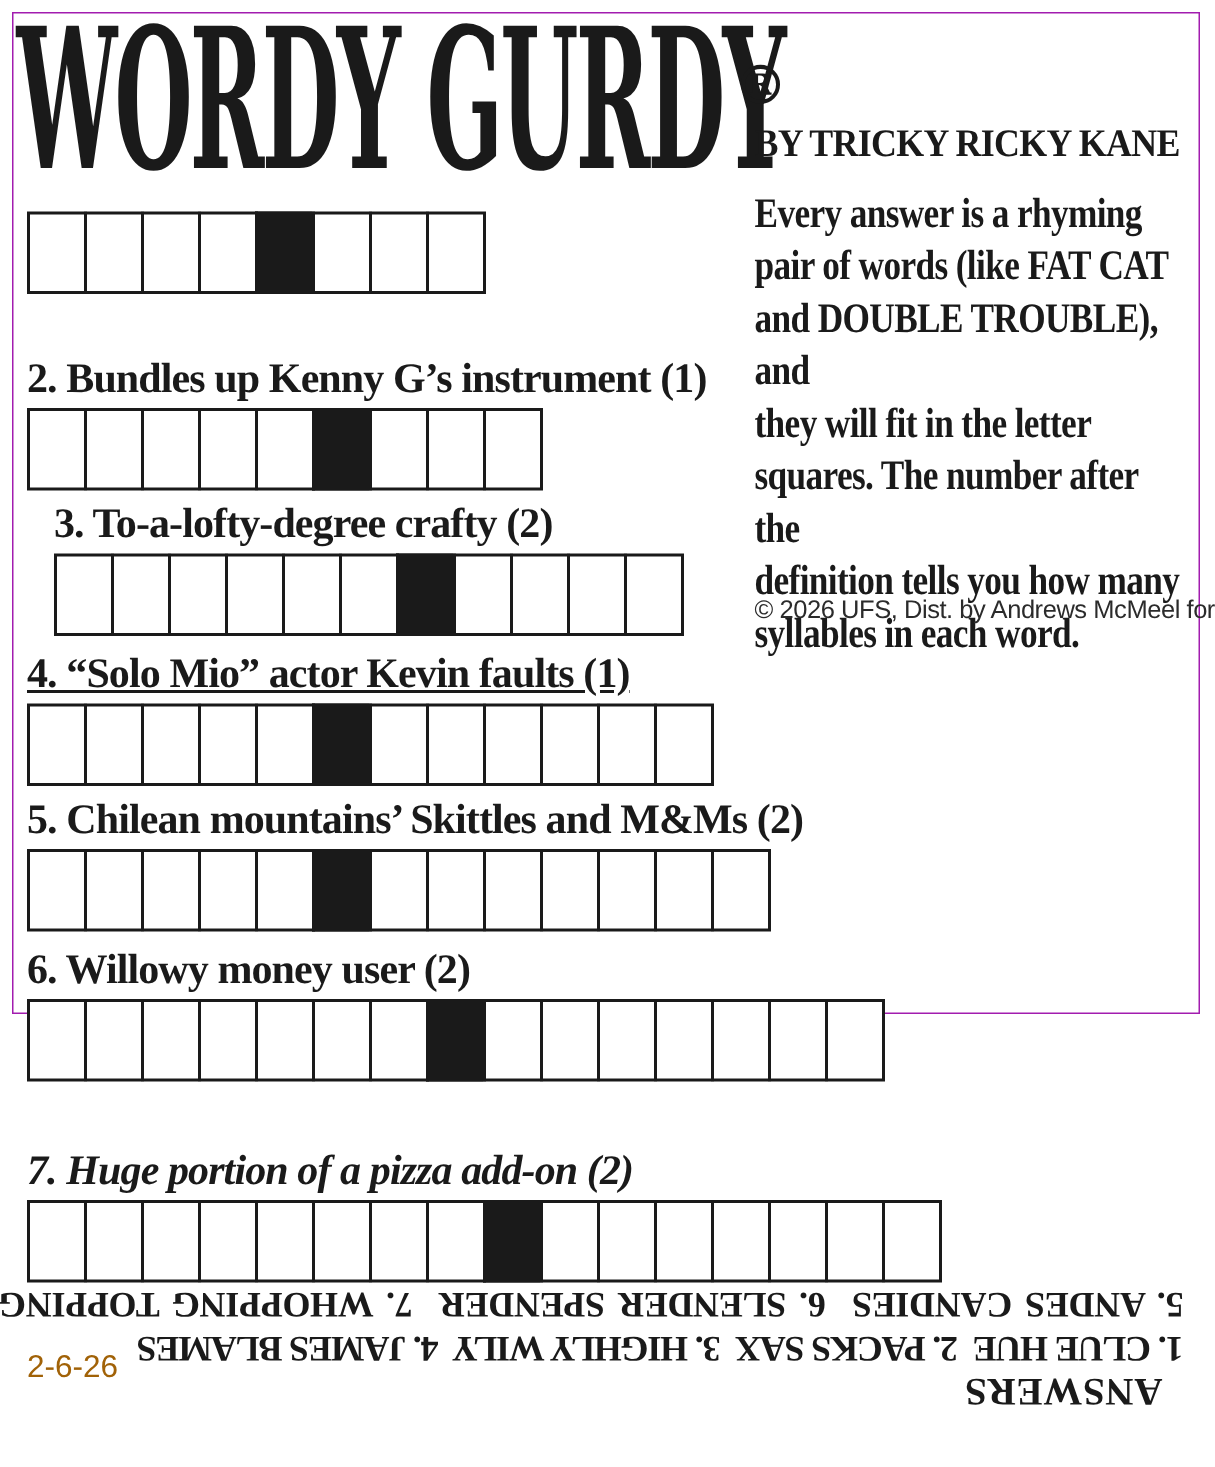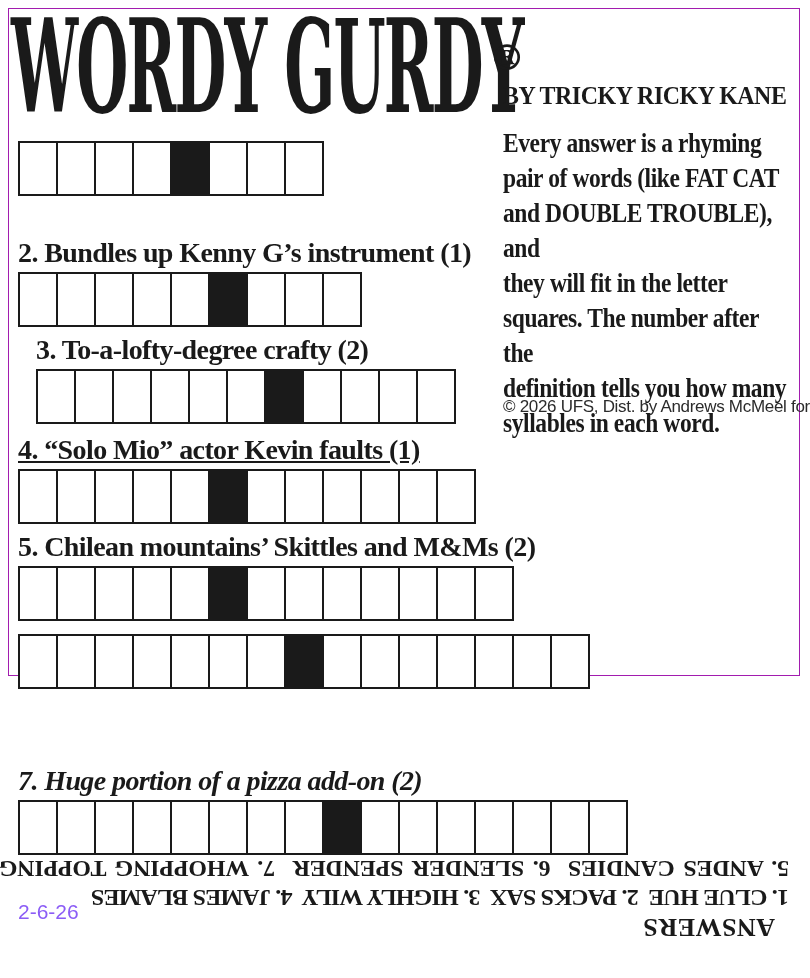--- a/index.html
+++ b/index.html
@@ -146,21 +146,21 @@
     white-space: pre;
   }
   .answers-line.first { letter-spacing: -0.8px; }
   .answers-line.second { word-spacing: 3px; letter-spacing: -0.2px; }
   .date-code {
     position: absolute;
     left: 9px;
     top: 891px;
     font-family: "Liberation Sans", sans-serif;
     font-size: 21px;
-    color: #8b5cf6;
+    color: #a16207;
   }
 </style>
 </head>
 <body>
 
 <div class="page">
   <div class="frame">
     <div class="frame-inner">
 
       <div class="title">
@@ -250,20 +250,21 @@
               <div class="cell"></div>
               <div class="cell"></div>
               <div class="cell"></div>
               <div class="cell"></div>
               <div class="cell"></div>
               <div class="cell"></div>
               <div class="cell"></div>
             </div>
           </div>
           <div class="clue-section">
+            <div class="clue-text">6. Willowy money user (2)</div>
             <div class="letter-grid">
               <div class="cell"></div>
               <div class="cell"></div>
               <div class="cell"></div>
               <div class="cell"></div>
               <div class="cell"></div>
               <div class="cell"></div>
               <div class="cell"></div>
               <div class="cell black"></div>
               <div class="cell"></div>

